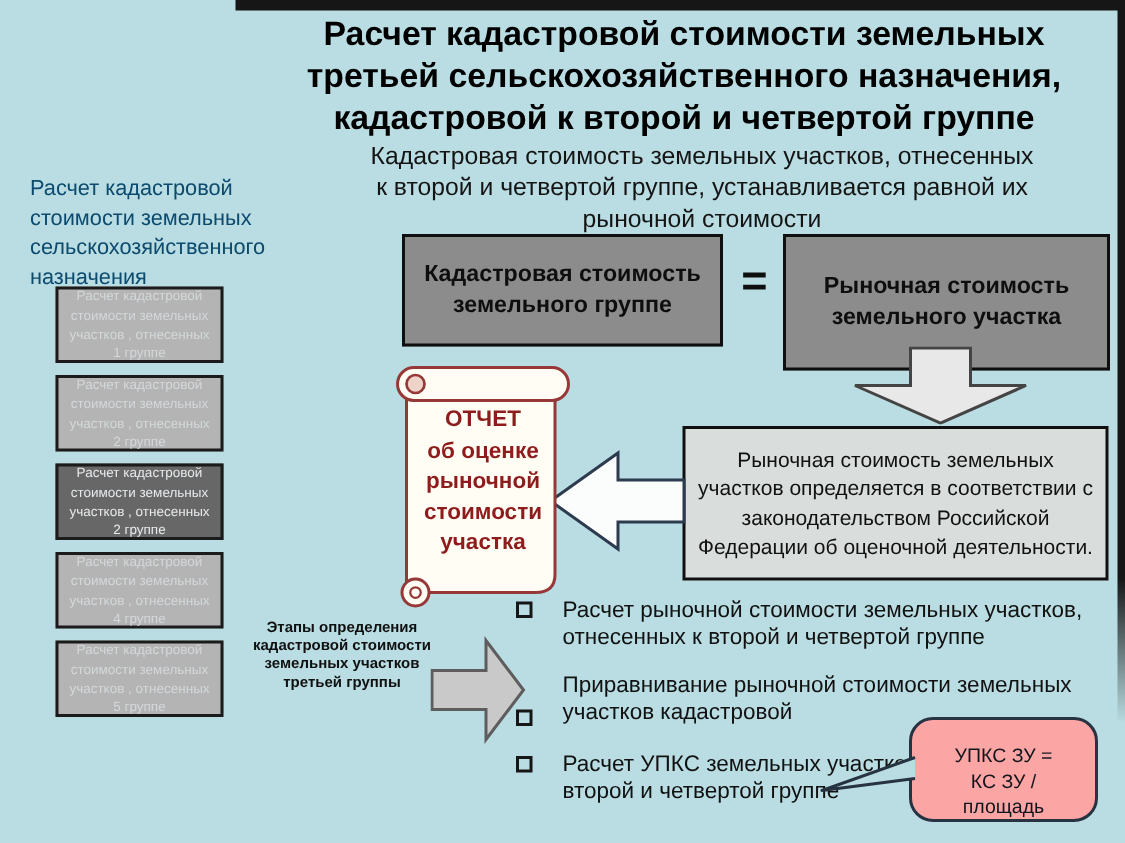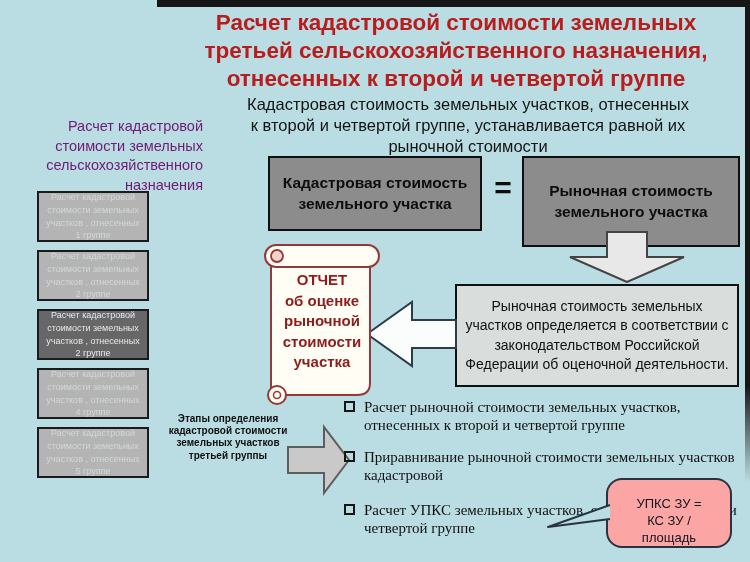--- a/index.html
+++ b/index.html
@@ -13,27 +13,27 @@
   }
   .abs { position:absolute; }
 
   
   .topbar { left:157px; top:0; width:593px; height:7px; background:#161616; }
   .rightbar { left:745px; top:0; width:5px; height:482px;
     background:linear-gradient(180deg,#161616 0%,#161616 80%,rgba(22,22,22,0) 100%); }
 
   
   .title { left:168px; top:9px; width:576px; text-align:center;
-    font-size:22.5px; font-weight:bold; line-height:1.25; color:#b91c1c; }
+    font-size:22.5px; font-weight:bold; line-height:1.25; color:#000000; }
   .subtitle { left:190px; top:94px; width:556px; text-align:center;
     font-size:16.5px; line-height:1.27; color:#141414; }
 
   
-  .sb-head { left:20px; top:117px; width:183px; text-align:right;
-    font-size:14.5px; line-height:1.36; color:#701a75; }
+  .sb-head { left:20px; top:117px; width:183px; text-align:left;
+    font-size:14.5px; line-height:1.36; color:#0c4a6e; }
   .sb-item { left:37px; width:112px; height:51px;
     background:#b4b4b4; border:2px solid #1b1b1b;
     display:flex; align-items:center; justify-content:center;
     text-align:center; font-size:9px; line-height:1.4; color:#d3d8da;
     padding:2px 5px; }
   .sb-item.active { background:#676767; color:#e6eaec; }
 
   
   .eq-box { background:#8c8c8c; border:2px solid #0f0f0f;
     display:flex; align-items:center; justify-content:center; text-align:center;
@@ -53,23 +53,23 @@
   .scroll-wrap { left:261px; top:242px; width:122px; height:168px; }
   .scroll-text { position:absolute; left:6px; right:6px; top:28px;
     text-align:center; font-weight:bold; font-size:15px; line-height:1.37;
     color:#8f1c1c; }
 
   
   .stages-label { left:157px; top:413px; width:142px; text-align:center;
     font-weight:bold; font-size:10px; line-height:1.22; color:#101010; }
 
   .bullets { left:344px; top:398px; width:404px; list-style:none; }
-  .bullets li { display:flex; gap:9px; font-size:15px; line-height:1.22; color:#111;font-family:Liberation Serif, serif; }
+  .bullets li { display:flex; gap:20px; font-size:15px; line-height:1.22; color:#111; }
   .bullets li.b1 { margin-bottom:13px; }
-  .bullets li.b2 { margin-bottom:17px; }
+  .bullets li.b2 { margin-bottom:17px;align-items:flex-end; }
   .bullet-sq { flex:0 0 auto; width:11px; height:11px; margin-top:3px;
     border:2px solid #161616; background:transparent; }
 
   
   .callout { left:606px; top:478px; width:126px; height:70px;
     border:2px solid #273341; border-radius:16px; background:#fca5a5;
     display:flex; flex-direction:column; align-items:center; justify-content:flex-end;
     font-size:13px; line-height:1.32; color:#10161c; z-index:5; }
   .callout-tail { left:546px; top:502px; z-index:6; }
 
@@ -77,36 +77,36 @@
 </style>
 </head>
 <body>
 
 <div class="abs topbar"></div>
 <div class="abs rightbar"></div>
 
 <div class="abs title">
   <div>Расчет кадастровой стоимости земельных</div>
   <div>третьей сельскохозяйственного назначения,</div>
-  <div>отнесенных к второй и четвертой группе</div>
+  <div>кадастровой к второй и четвертой группе</div>
 </div>
 <div class="abs subtitle">
   <div>Кадастровая стоимость земельных участков, отнесенных</div>
   <div>к второй и четвертой группе, устанавливается равной их</div>
   <div>рыночной стоимости</div>
 </div>
 
 <div class="abs sb-head">Расчет кадастровой стоимости земельных сельскохозяйственного назначения</div>
 <div class="abs sb-item" style="top:191px">Расчет кадастровой стоимости земельных участков , отнесенных 1 группе</div>
 <div class="abs sb-item" style="top:250px">Расчет кадастровой стоимости земельных участков , отнесенных 2 группе</div>
 <div class="abs sb-item active" style="top:309px">Расчет кадастровой стоимости земельных участков , отнесенных 2 группе</div>
 <div class="abs sb-item" style="top:368px">Расчет кадастровой стоимости земельных участков , отнесенных 4 группе</div>
 <div class="abs sb-item" style="top:427px">Расчет кадастровой стоимости земельных участков , отнесенных 5 группе</div>
 
-<div class="abs eq-box eq-left">Кадастровая стоимость земельного участка</div>
+<div class="abs eq-box eq-left">Кадастровая стоимость земельного группе</div>
 <div class="abs eq-sign">=</div>
 <div class="abs eq-box eq-right">Рыночная стоимость земельного участка</div>
 
 <div class="abs" style="left:567px; top:231px;">
   <svg width="120" height="52" viewBox="0 0 120 52">
     <path d="M40 1 H80 V26 H117 L60 51 L3 26 H40 Z" fill="#e8e8e8" stroke="#444444" stroke-width="2"></path>
   </svg>
 </div>
 
 <div class="abs law-box">Рыночная стоимость земельных участков определяется в соответствии с законодательством Российской Федерации об оценочной деятельности.</div>

